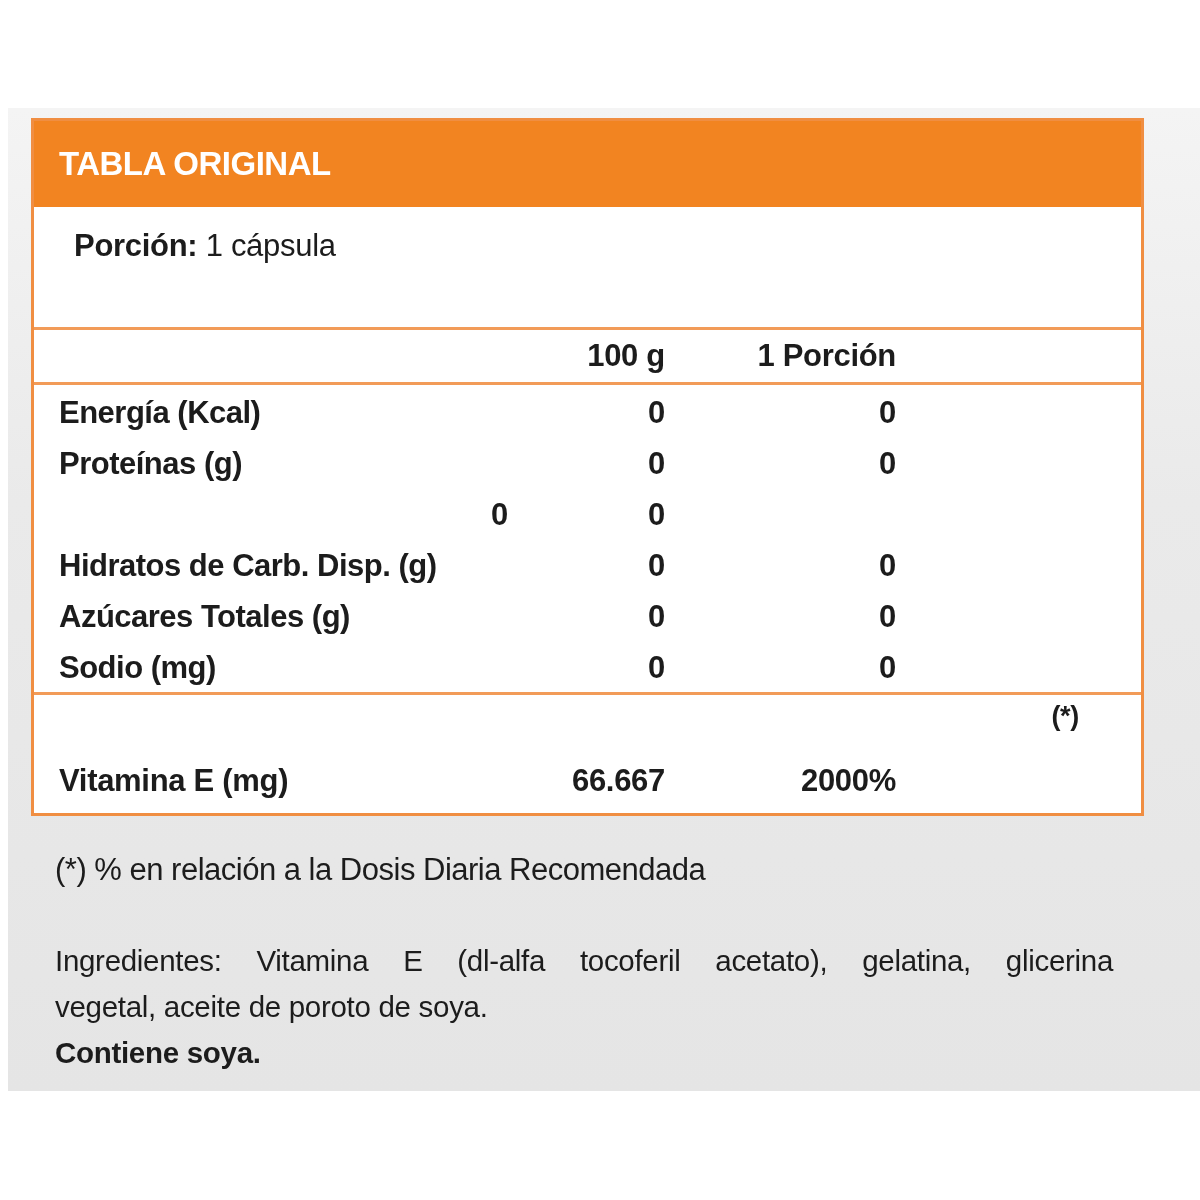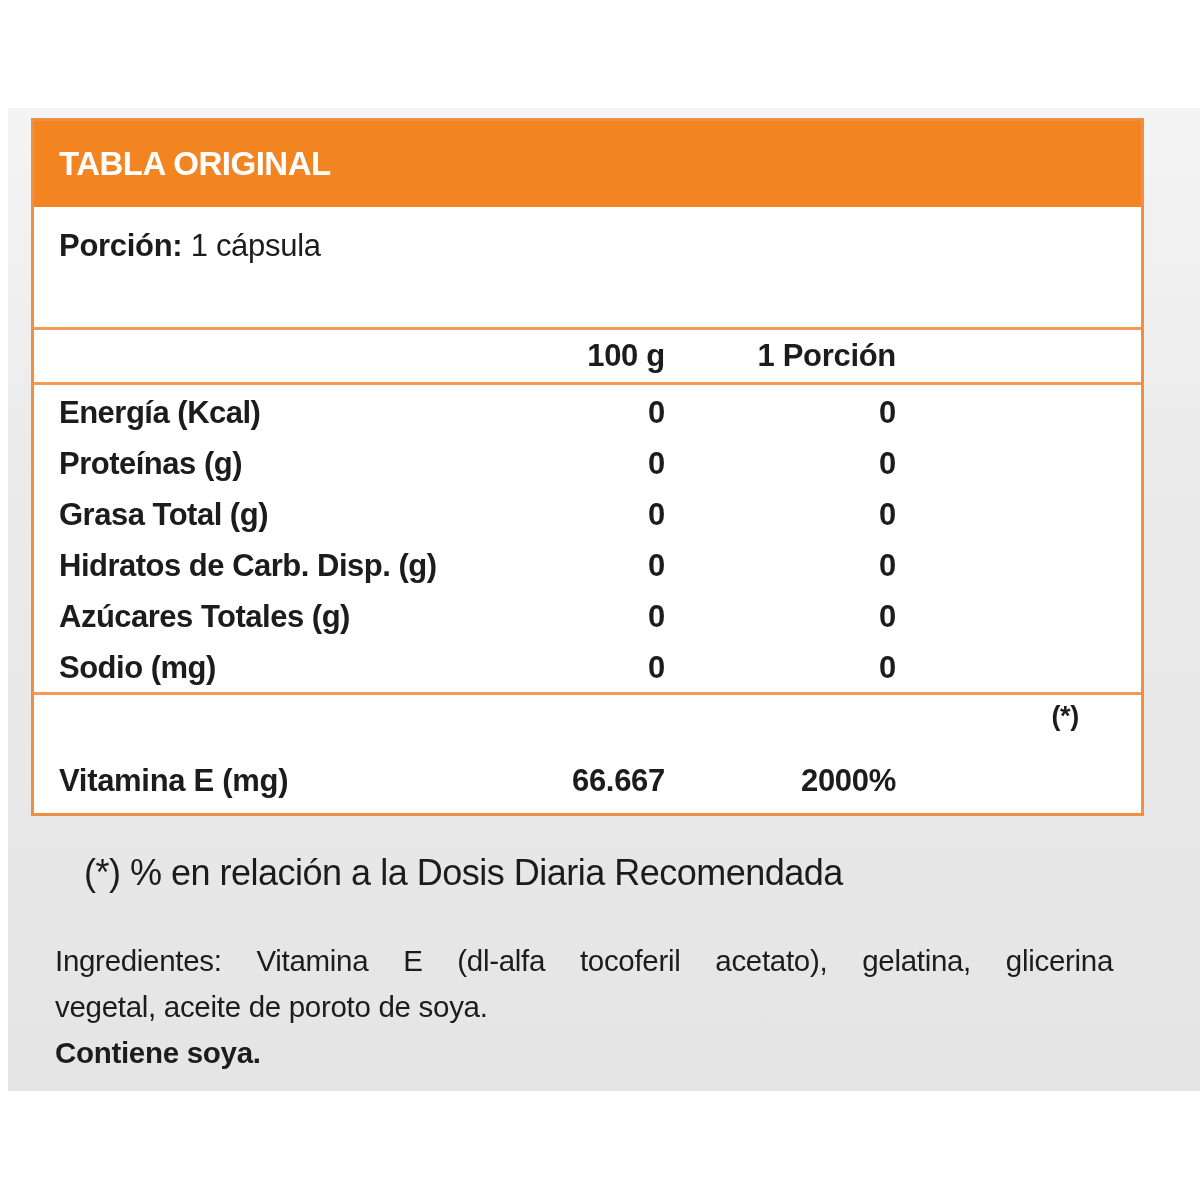--- a/index.html
+++ b/index.html
@@ -51,21 +51,21 @@
     font-size: 33px;
     letter-spacing: -0.5px;
   }
   .serving-block {
     height: 120px;
     padding: 18px 0 0 25px;
     box-sizing: border-box;
     font-size: 31px;
     line-height: 42px;
   }
-  .serving-block .lbl { font-weight: bold; }
+  .serving-block .lbl { font-weight: bold; margin-left: 15px; }
   .grid-row {
     display: grid;
     grid-template-columns: 474px 157px 231px 180px;
     padding-right: 65px;
     box-sizing: border-box;
     align-items: center;
   }
   .col-num { text-align: right; }
   .colhead-row {
     border-top: 3px solid #f29b58;
@@ -103,23 +103,22 @@
     font-weight: bold;
     font-size: 31px;
     padding-bottom: 14px;
   }
   .vitamin-row .nutrient-label { padding-left: 25px; }
   
   .footnote {
     position: absolute;
     top: 744px;
     left: 47px;
-    font-size: 36px;
+    font-size: 31px;
     letter-spacing: -0.5px;
-    margin-left: 29px;
   }
   .ingredients {
     position: absolute;
     top: 830px;
     left: 47px;
     width: 1058px;
     font-size: 29.5px;
     line-height: 46px;
     letter-spacing: -0.3px;
   }
@@ -160,21 +159,20 @@
           <div class="col-num">0</div>
           <div></div>
         </div>
         <div class="grid-row data-row">
           <div class="nutrient-label">Proteínas (g)</div>
           <div class="col-num">0</div>
           <div class="col-num">0</div>
           <div></div>
         </div>
         <div class="grid-row data-row">
-          <div class="nutrient-label">Grasa Total (g)</div>
           <div class="col-num">0</div>
           <div class="col-num">0</div>
           <div></div>
         </div>
         <div class="grid-row data-row">
           <div class="nutrient-label">Hidratos de Carb. Disp. (g)</div>
           <div class="col-num">0</div>
           <div class="col-num">0</div>
           <div></div>
         </div>

